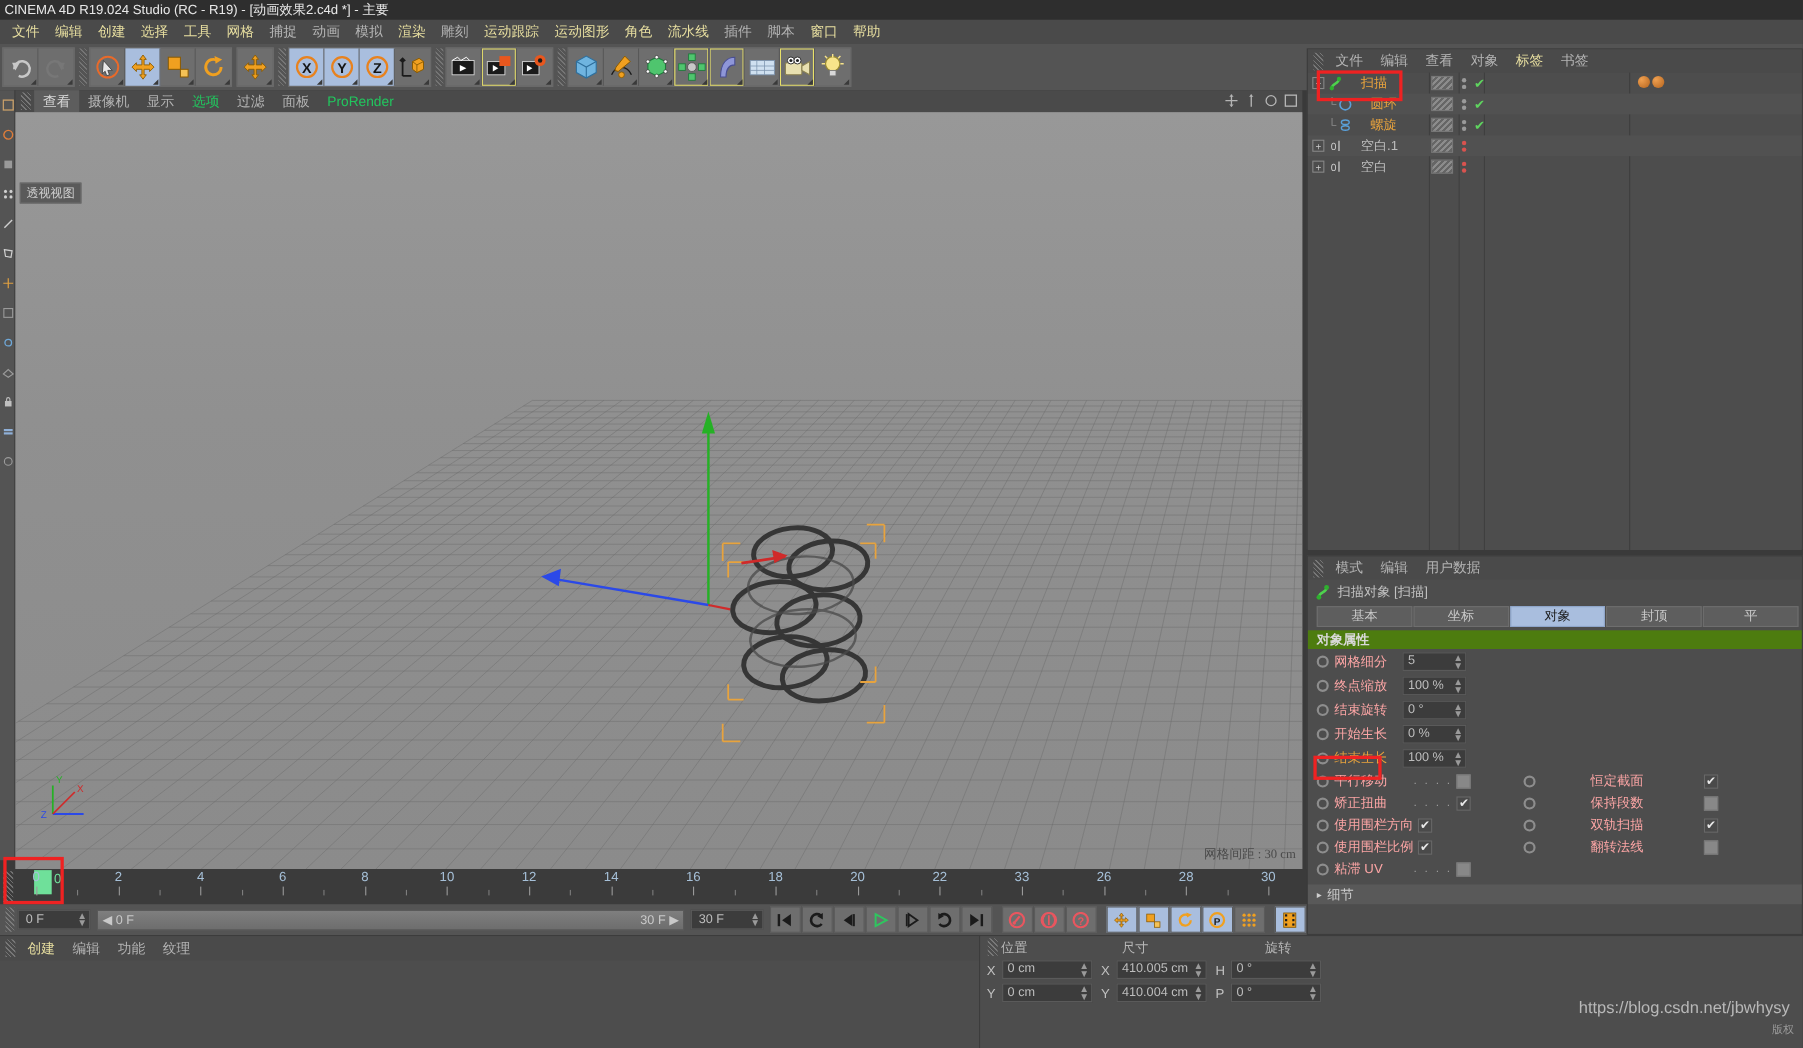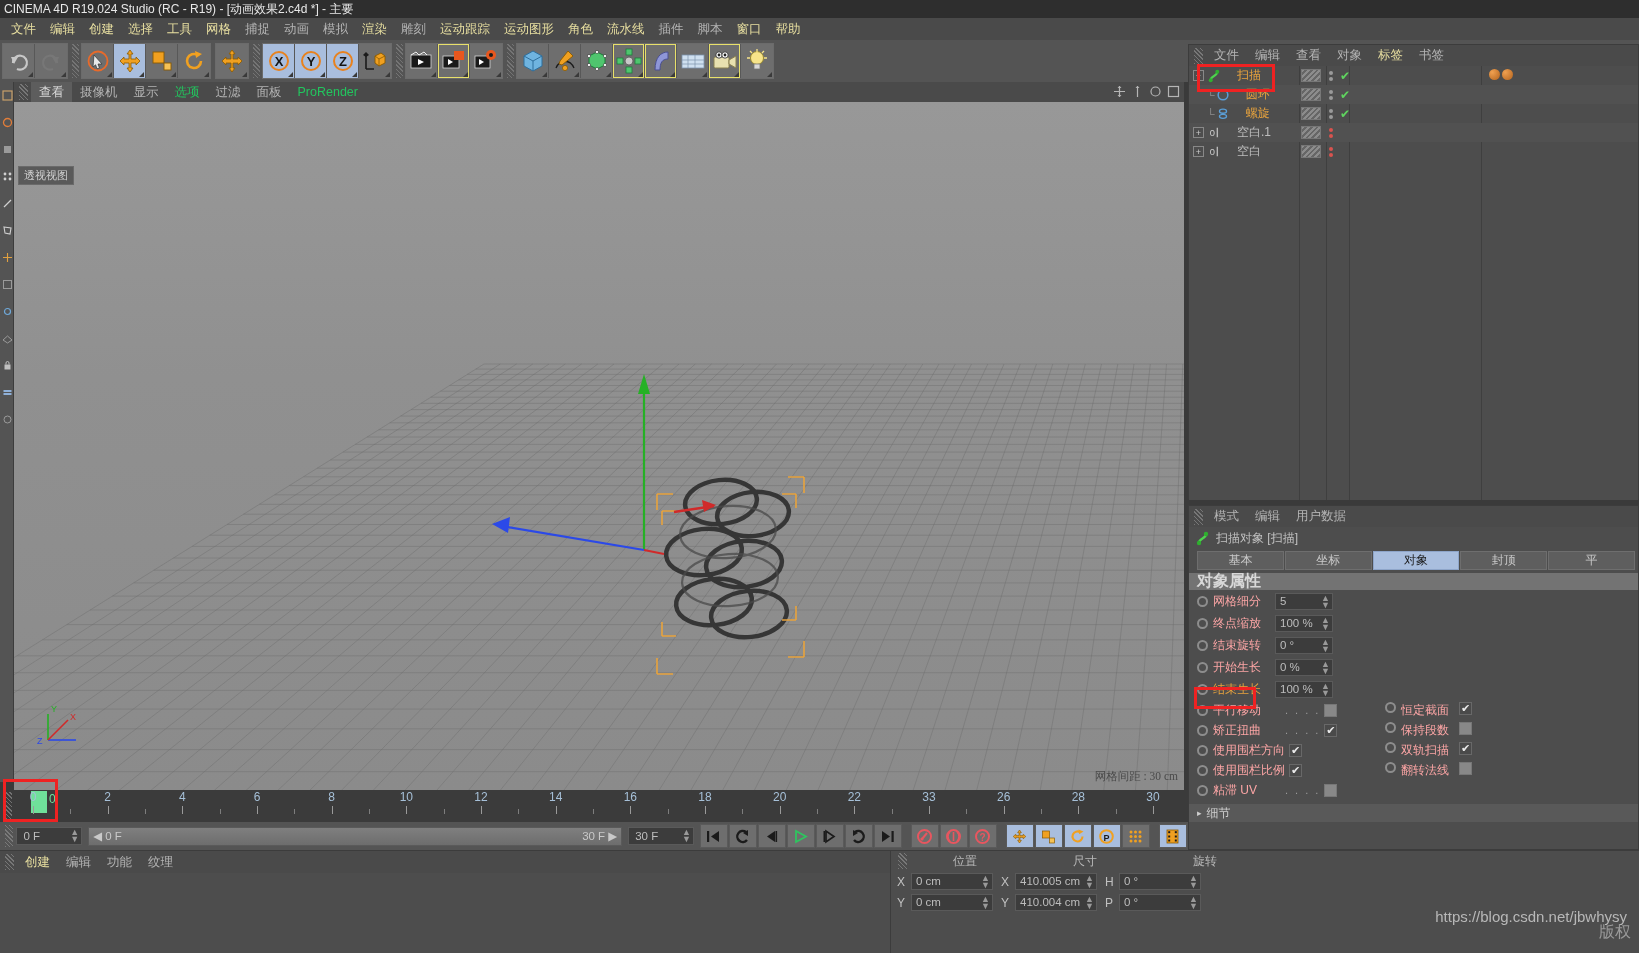--- a/index.html
+++ b/index.html
@@ -102,34 +102,34 @@
   
   .attr{position:absolute;left:1188px;top:505px;width:451px;height:345px;background:#4d4d4d;
     border:1px solid #3c3c3c;}
   .abar{height:21px;background:#4a4a4a;display:flex;align-items:center;padding-left:2px;}
   .abar .mi{padding:0 8px;font-size:12.5px;line-height:21px;color:#b4b4b4;}
   .atitle{height:22px;display:flex;align-items:center;padding-left:6px;gap:6px;font-size:12px;color:#c2c2c2;}
   .atabs{display:flex;height:19px;margin:2px 2px 0 8px;}
   .atab{flex:1;background:#5e5e5e;border:1px solid #6e6e6e;display:flex;align-items:center;
     justify-content:center;font-size:12px;color:#cacaca;margin-right:1px;}
   .atab.sel{background:#a9bede;color:#1b1b1b;border-color:#8ea5c9;}
-  .asec{height:17px;background:#737373;color:#d8d8d8;font-size:16px;font-weight:bold;
+  .asec{height:17px;background:#4d7c0f;color:#d8d8d8;font-size:12px;font-weight:bold;
     display:flex;align-items:center;padding-left:8px;margin-top:3px;}
   .arow{height:22px;display:flex;align-items:center;padding-left:8px;position:relative;}
   .acirc{width:11px;height:11px;border-radius:50%;border:2px solid #8d8d8d;background:#4d4d4d;margin-right:5px;flex:0 0 auto;}
   .alab{font-size:12px;color:#fca5a5;width:62px;white-space:nowrap;}
   .alab.hl{color:#e8a33d;}
   .afield{width:58px;height:17px;background:#3c3c3c;border:1px solid #5a5a5a;color:#bdbdbd;
     font-size:11.5px;padding-left:4px;line-height:15px;position:relative;}
   .aspin{position:absolute;right:2px;top:1px;color:#9a9a9a;font-size:9px;line-height:7px;}
   .adots{color:#9a9a9a;font-size:11px;letter-spacing:2px;margin-left:2px;}
   .acheck{width:13px;height:13px;background:#4a4a4a;border:1px solid #686868;margin-left:4px;
     display:flex;align-items:center;justify-content:center;color:#eaeaea;font-size:11px;}
   .acheck.flat{background:#888;border-color:#777;}
-  .acol2{position:absolute;left:196px;display:flex;align-items:flex-start;}
+  .acol2{position:absolute;left:196px;display:flex;align-items:center;gap:45px;}
   .afoot{height:18px;background:#595959;display:flex;align-items:center;padding-left:8px;
     font-size:12px;color:#cfcfcf;margin-top:4px;}
 
   
   .timeline{position:absolute;left:0;top:790px;width:1188px;height:32px;background:#3b3b3b;
     display:flex;align-items:flex-start;}
   .tlhandle{width:9px;height:28px;margin:2px 3px 0 3px;
     background:repeating-linear-gradient(45deg,#8a8a8a 0 1px,transparent 1px 3px);opacity:.7;}
   .tlruler{position:relative;flex:1;height:32px;}
   .tltick{position:absolute;top:0;font-size:12px;color:#a6c0d8;transform:translateX(-50%);}
@@ -155,29 +155,29 @@
   .matmgr{position:absolute;left:0;top:850px;width:890px;height:103px;background:#4d4d4d;
     border-top:1px solid #3c3c3c;}
   .mbar{height:22px;background:#4a4a4a;display:flex;align-items:center;padding-left:2px;}
   .mbar .mi{padding:0 8px;font-size:12.5px;line-height:22px;color:#b4b4b4;}
   .mbar .mi.y{color:#e8dfa0;}
 
   
   .coord{position:absolute;left:890px;top:850px;width:749px;height:103px;background:#4d4d4d;
     border-top:1px solid #3c3c3c;border-left:1px solid #3c3c3c;}
   .chead{height:20px;display:flex;align-items:center;padding-left:4px;font-size:12px;color:#b8b8b8;}
-  .chead .ch{width:105px;text-align:center;}
+  .chead .ch{width:105px;text-align:left;}
   .crow{height:21px;display:flex;align-items:center;padding-left:6px;gap:4px;}
   .caxis{font-size:12px;color:#c0c0c0;width:10px;}
   .cfield{width:82px;height:17px;background:#3c3c3c;border:1px solid #5a5a5a;color:#bdbdbd;
     font-size:11.5px;padding-left:4px;line-height:15px;position:relative;}
 
   
   .wmark{position:absolute;right:12px;bottom:28px;color:#b8b8b8;font-size:15px;z-index:20;}
-  .wmark2{position:absolute;right:8px;bottom:10px;color:#9a9a9a;font-size:16px;z-index:20;}
+  .wmark2{position:absolute;right:8px;bottom:10px;color:#9a9a9a;font-size:10px;z-index:20;}
 
   
   .redbox{position:absolute;border:3px solid #ef2222;pointer-events:none;z-index:30;}
 </style>
 </head>
 <body>
 
 <div class="app">
 
   <div class="titlebar">

